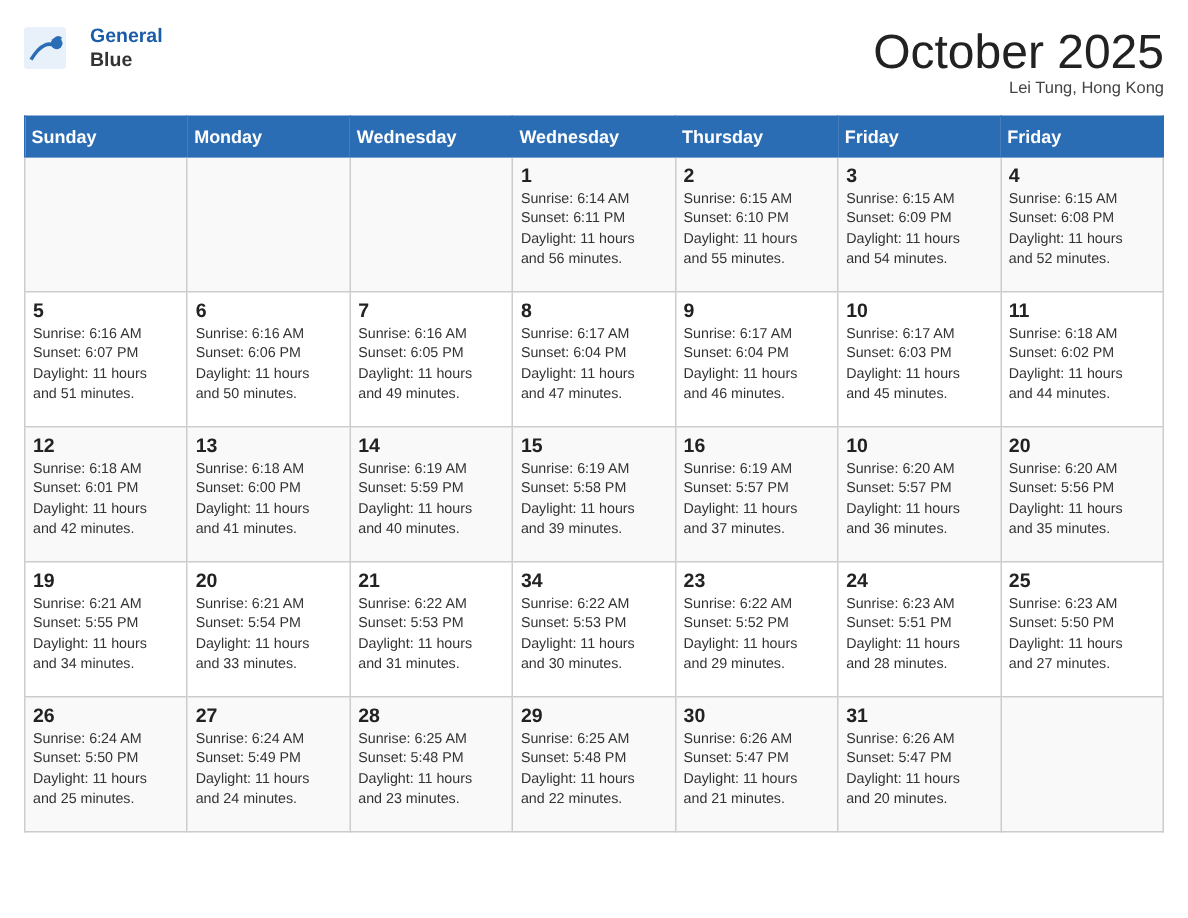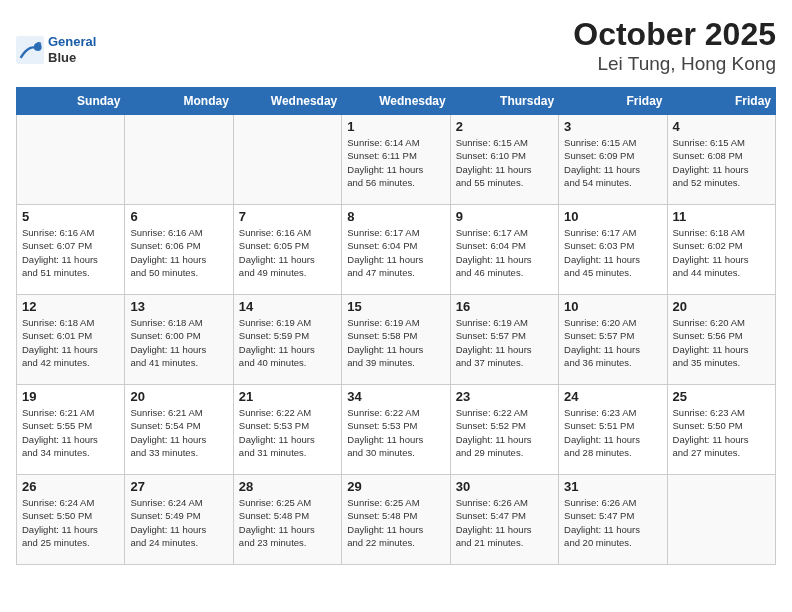--- a/index.html
+++ b/index.html
@@ -12,60 +12,59 @@
     }
     .header {
       display: flex;
       justify-content: space-between;
       align-items: flex-start;
       margin-bottom: 12px;
     }
     .logo {
       display: flex;
       align-items: center;
-      gap: 4px;
-      margin-top: 18px;
+      gap: 16px;
     }
     .logo-text {
       font-size: 13px;
       font-weight: bold;
       color: #333;
       line-height: 1.2;
     }
     .logo-text span {
       color: #1a5ca8;
     }
     .logo-icon {
       width: 28px;
       height: 28px;
     }
     .title-block {
       text-align: right;
     }
     .month-title {
       font-size: 32px;
-      font-weight: bold;
+      font-weight: normal;
       color: #222;
     }
     .subtitle {
-      font-size: 19px;
+      font-size: 11px;
       color: #444;
     }
     table {
       width: 100%;
       border-collapse: collapse;
       table-layout: fixed;
     }
     thead th {
       background: #2a6db5;
       color: #fff;
       font-size: 12px;
       font-weight: bold;
       padding: 6px 4px;
-      text-align: right;
+      text-align: left;
       border: 1px solid #2a6db5;
     }
     tbody td {
       vertical-align: top;
       border: 1px solid #ccc;
       padding: 4px 5px;
       font-size: 10px;
       color: #333;
       height: 90px;
       background: #fff;

